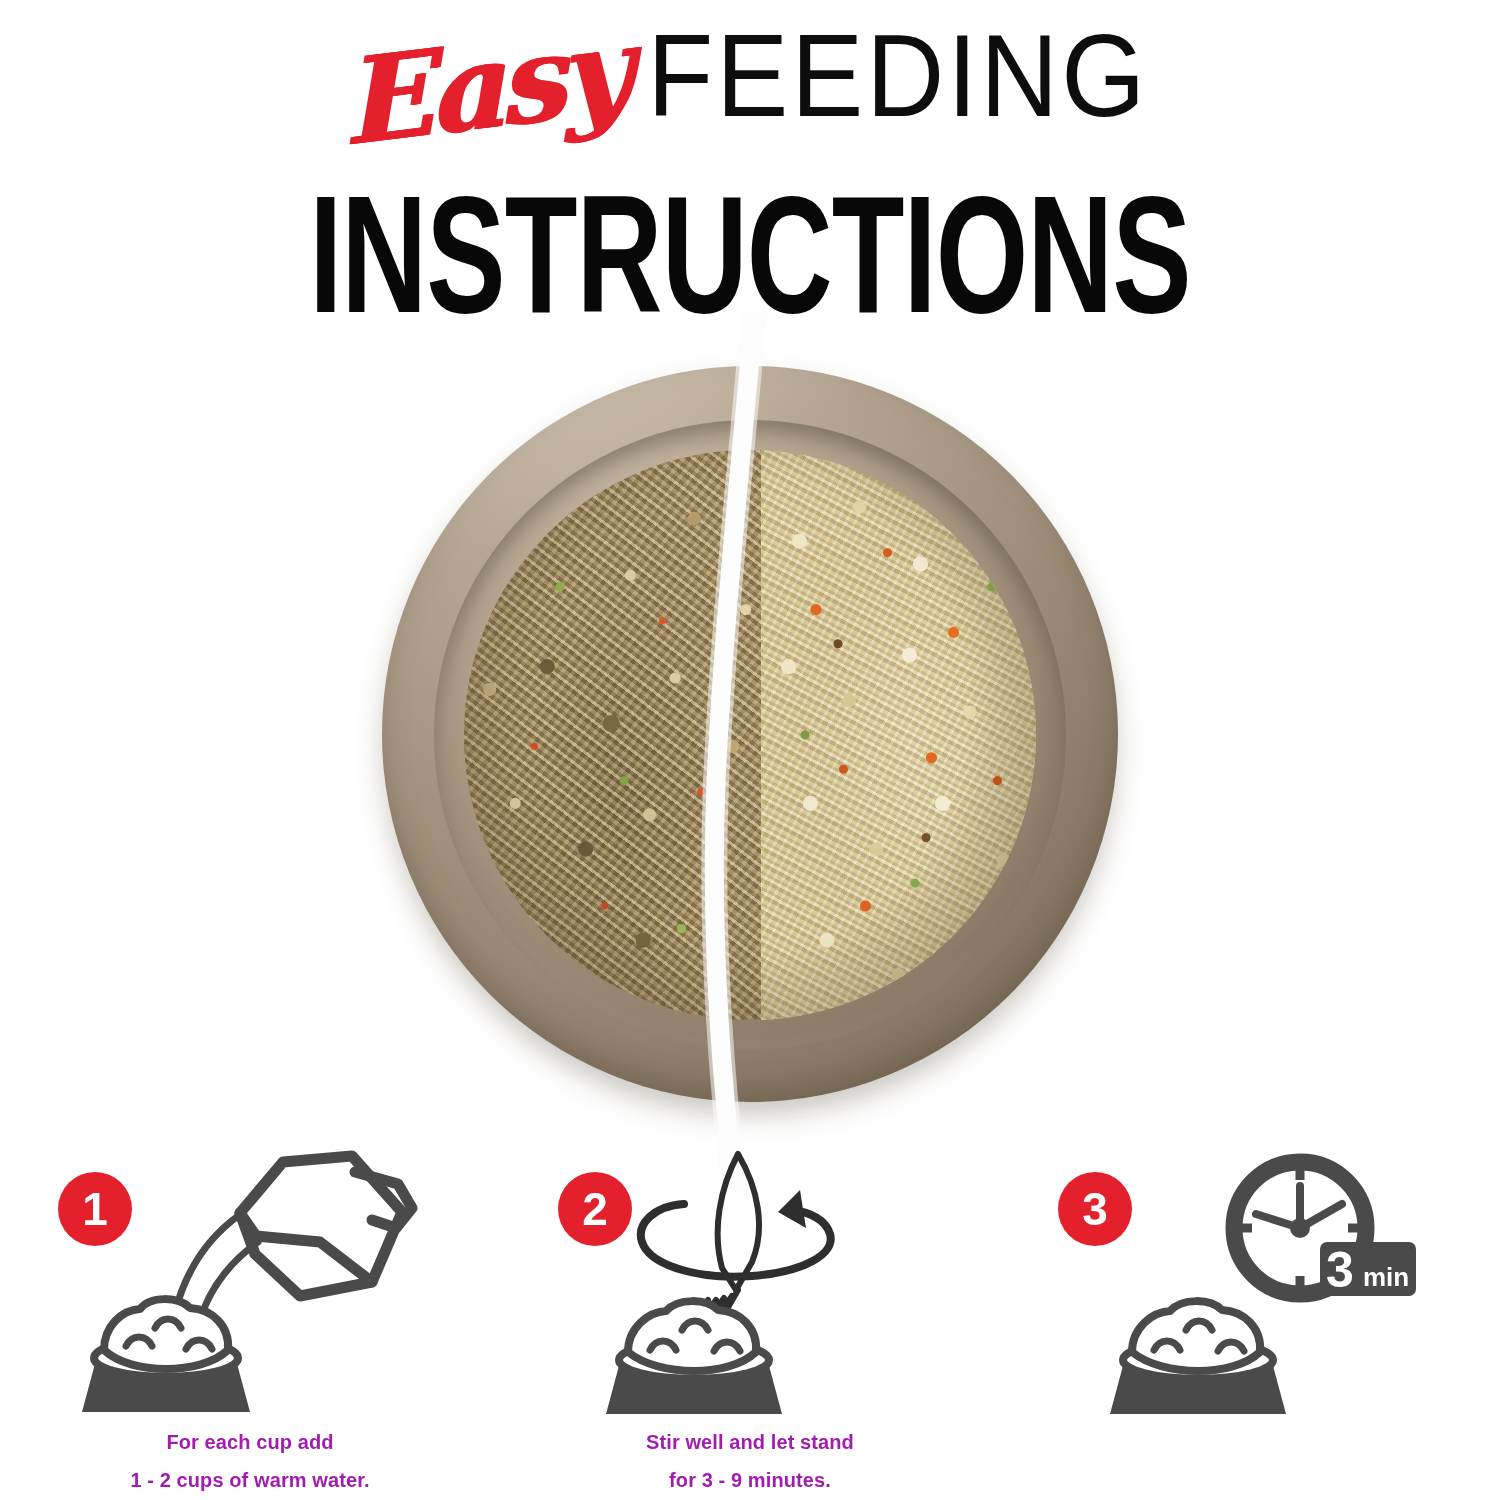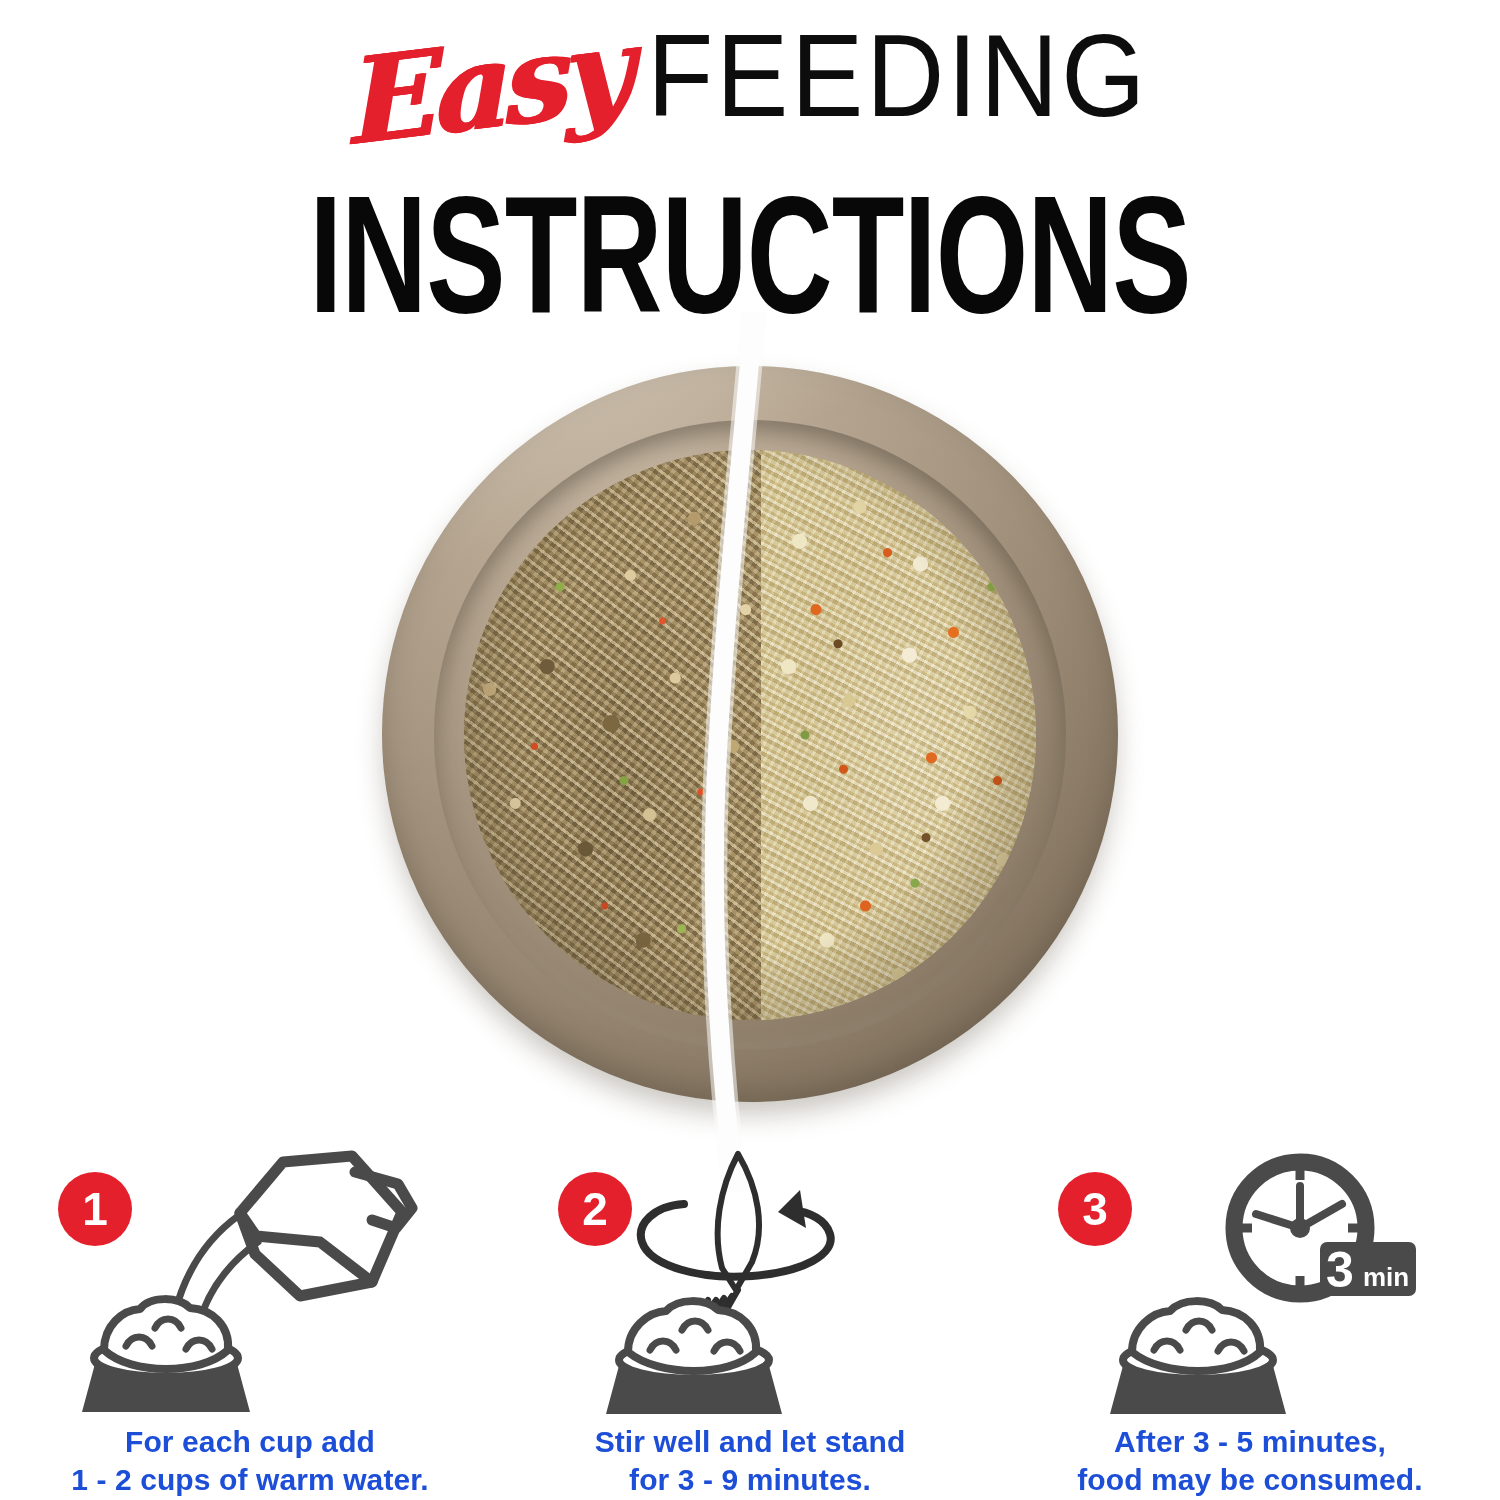--- a/index.html
+++ b/index.html
@@ -251,23 +251,23 @@
     height: 270px;
   }
   .step-caption {
     position: absolute;
     top: 273px;
     left: 0;
     width: 500px;
     text-align: center;
     font-family: "Liberation Sans", sans-serif;
     font-weight: bold;
-    font-size: 30px;
+    font-size: 20px;
     line-height: 38px;
-    color: #1d4ed8;
+    color: #a21caf;
     letter-spacing: 0.1px;
     white-space: pre-line;
   }
 </style>
 </head>
 <body>
 
 <div class="header">
   <div class="title-line-1">
     <span class="easy-script">Easy</span><span class="feeding-word">FEEDING</span>
@@ -386,17 +386,15 @@
         <path d="M124 212 C 124 198, 158 190, 198 190 C 238 190, 272 198, 272 212 L 286 264 L 110 264 Z" fill="#4a4a4a"></path>
         <ellipse cx="198" cy="210" rx="75" ry="19" fill="#ffffff" stroke="#4a4a4a" stroke-width="8"></ellipse>
         <path d="M132 202 C 132 178, 152 162, 170 161 C 182 148, 210 148, 222 160 C 244 161, 262 178, 260 202 C 246 215, 222 221, 198 221 C 174 221, 148 215, 132 202 Z" fill="#ffffff" stroke="#4a4a4a" stroke-width="8" stroke-linejoin="round"></path>
         <g fill="none" stroke="#4a4a4a" stroke-width="7" stroke-linecap="round">
           <path d="M154 200 C 160 188, 174 188, 180 200"></path>
           <path d="M186 180 C 192 168, 206 168, 212 180"></path>
           <path d="M218 201 C 224 189, 238 189, 244 201"></path>
         </g>
       </g>
     </svg>
-    <div class="step-caption">After 3 - 5 minutes,
-food may be consumed.</div>
   </div>
 
 </div>
 
 </body></html>

